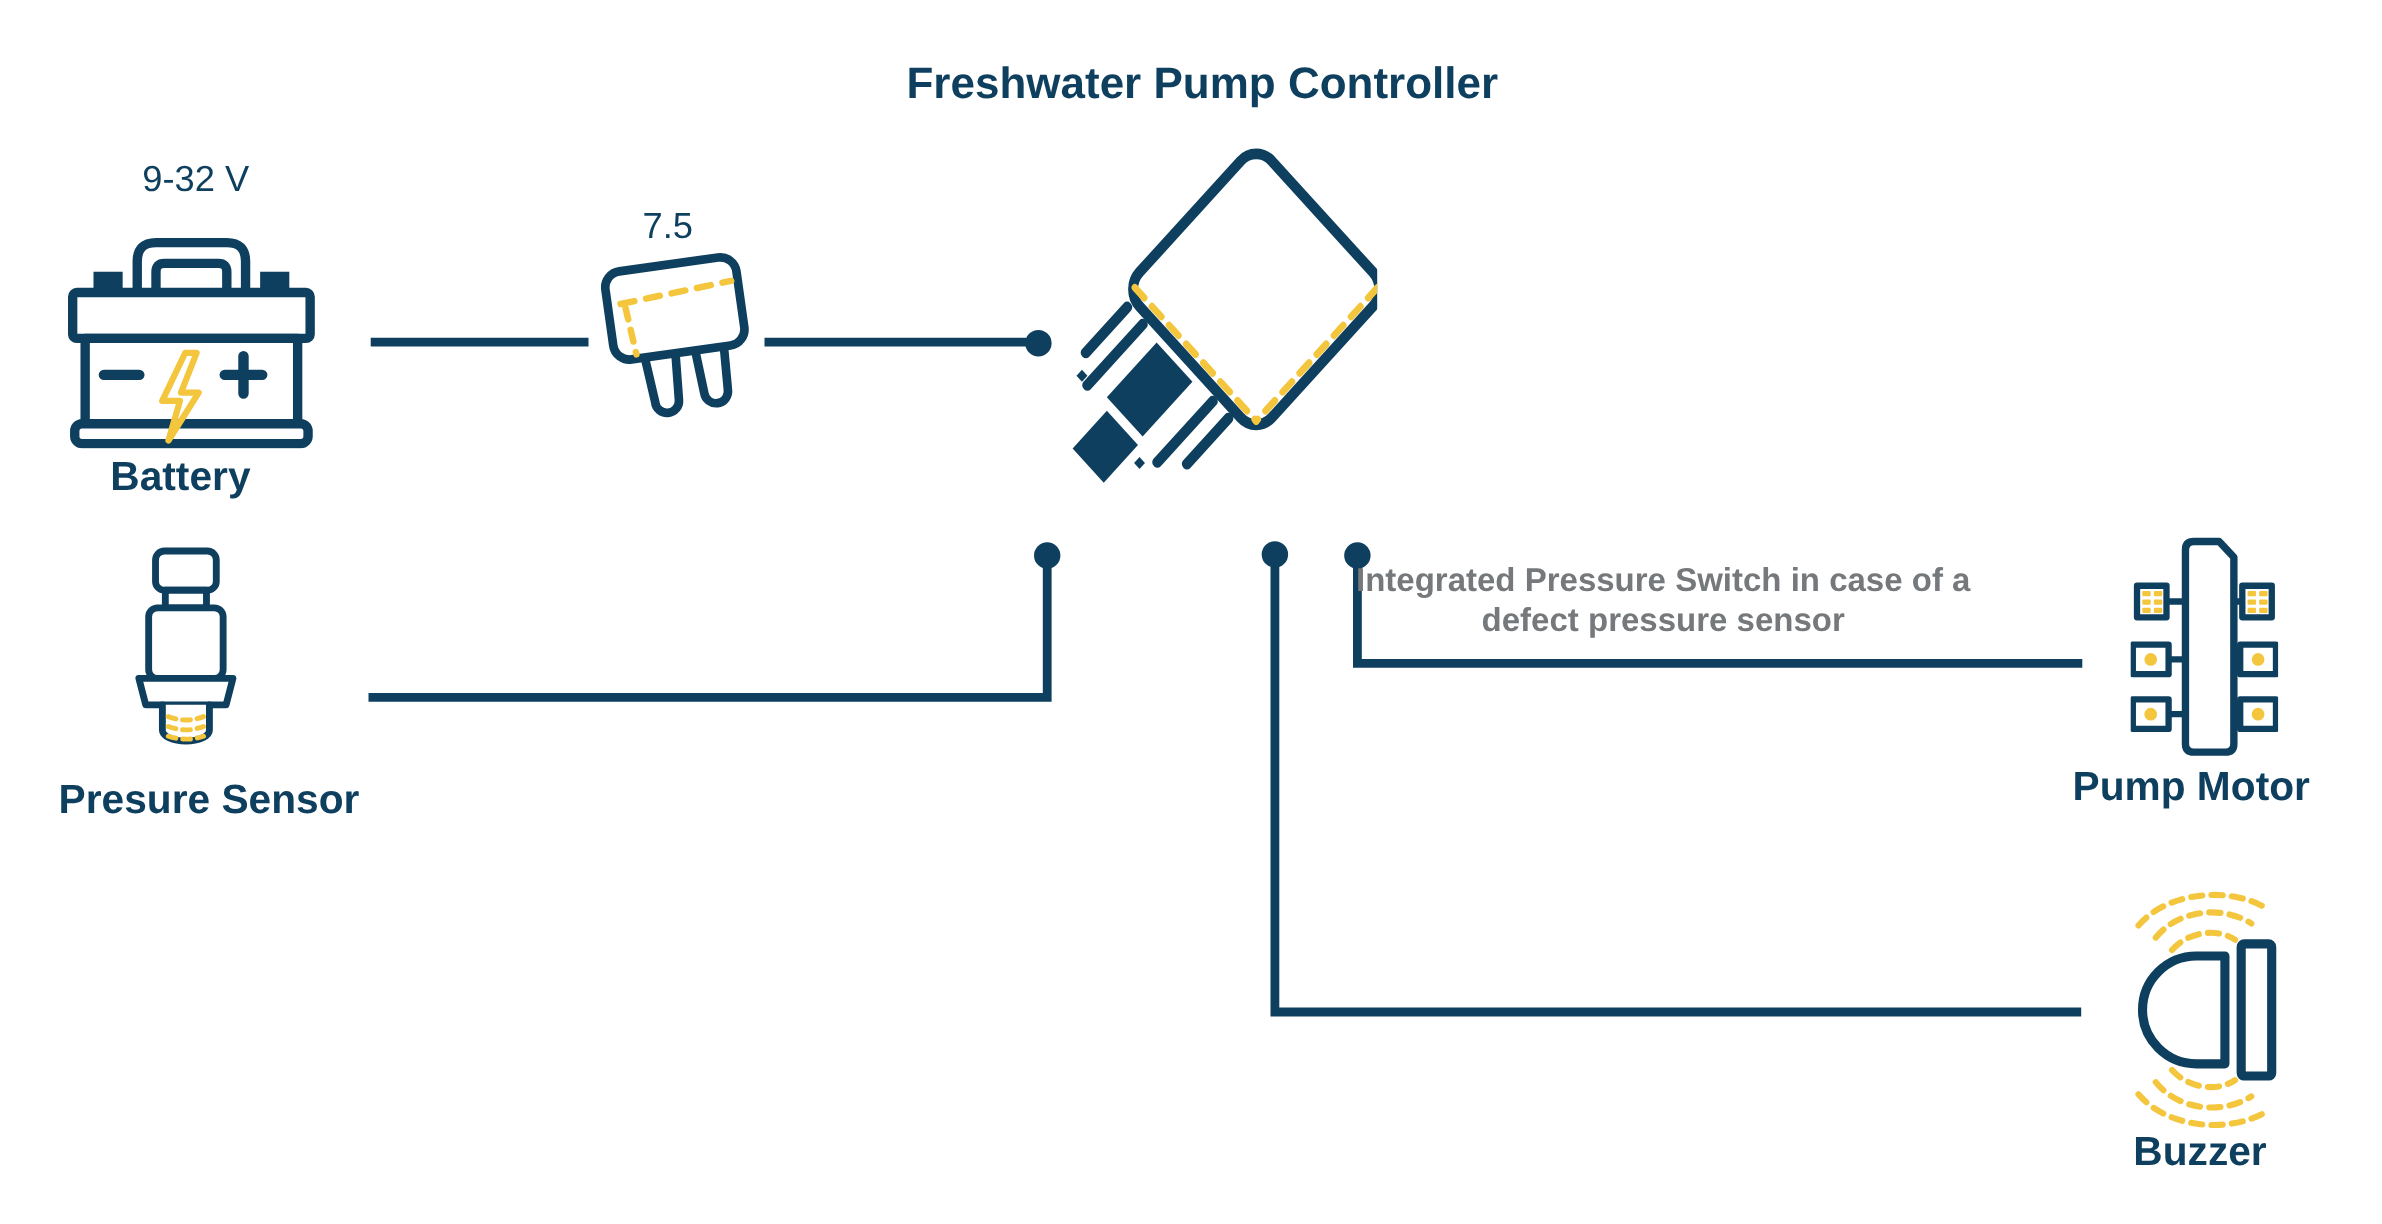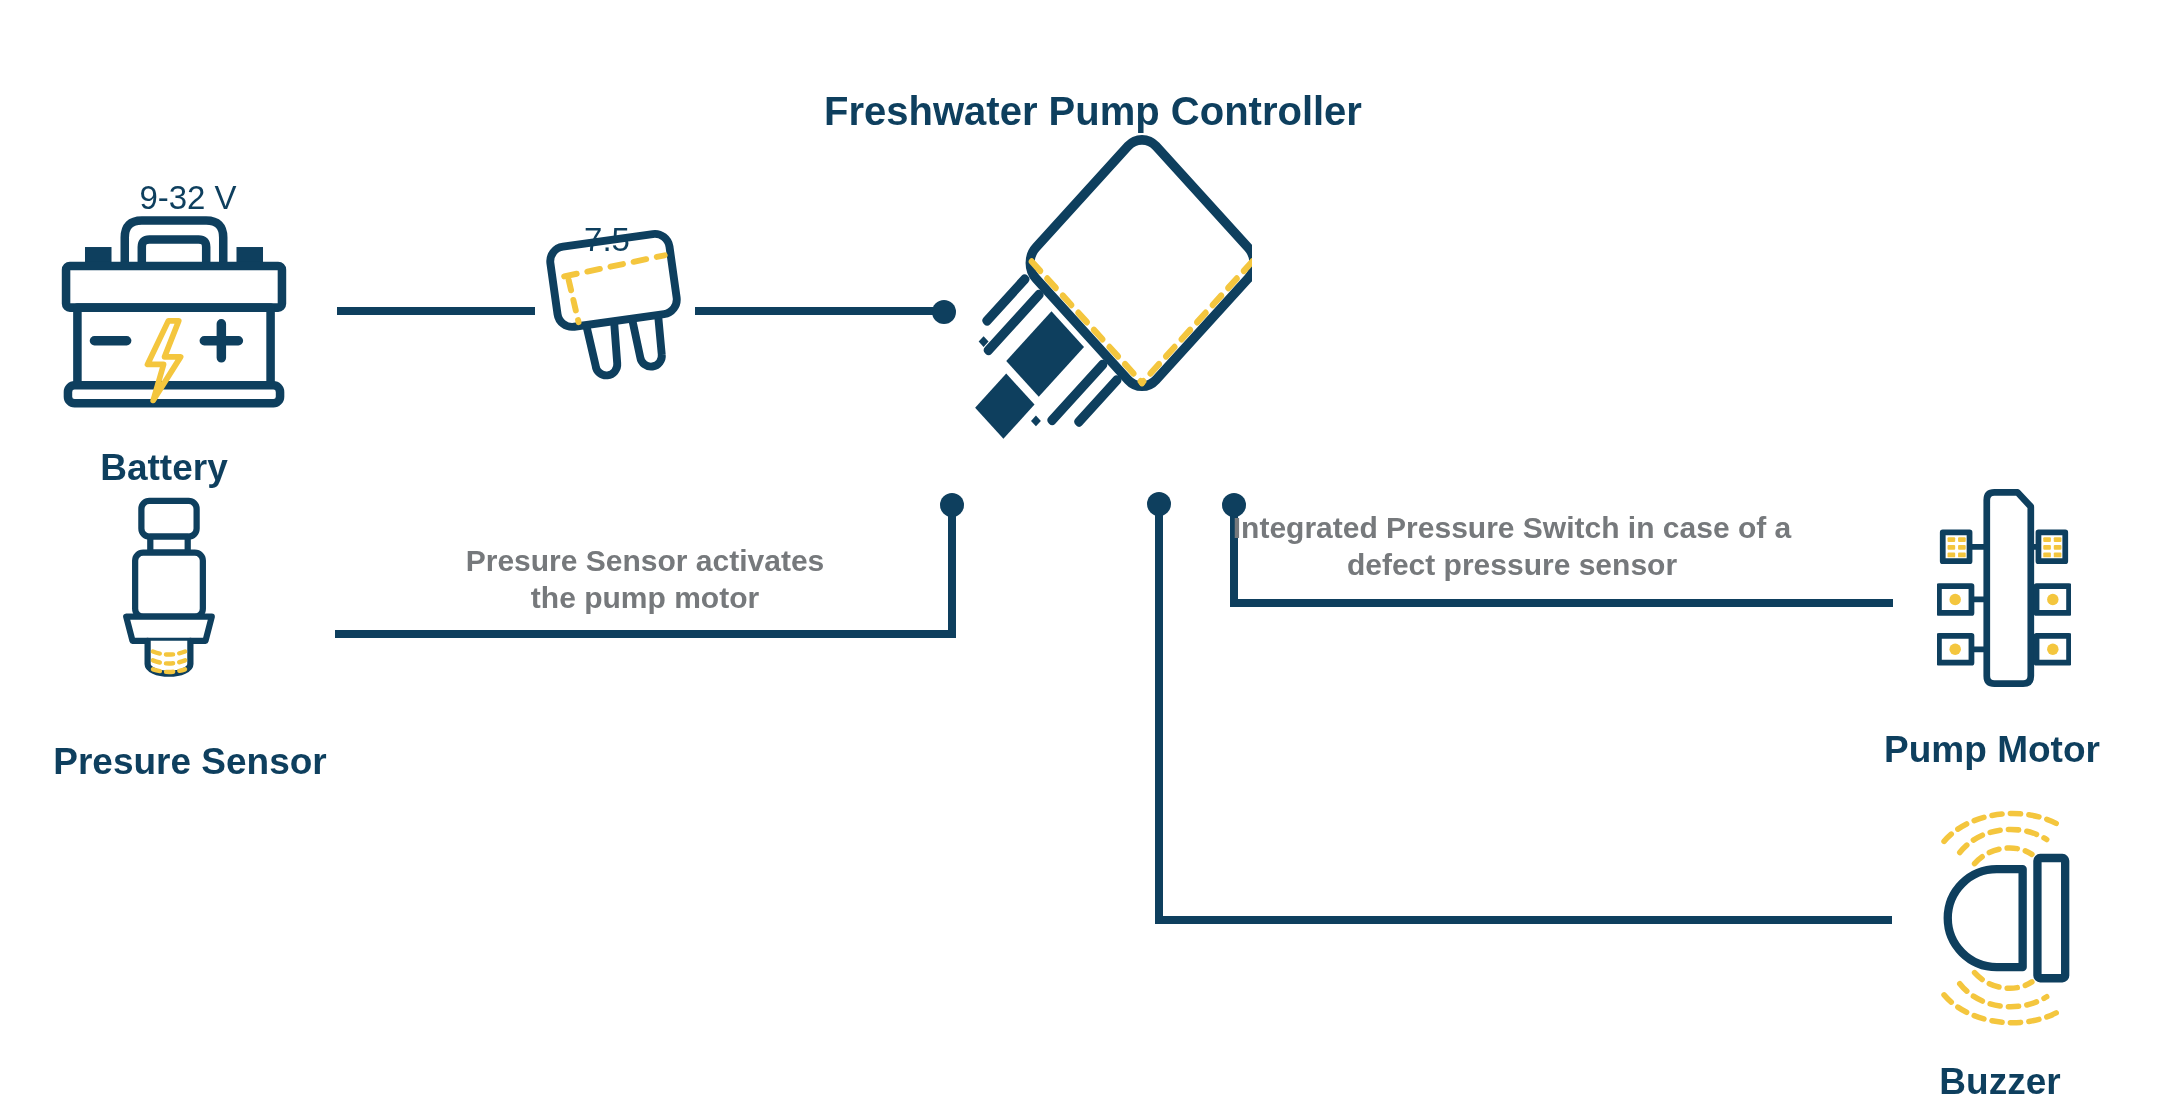--- a/index.html
+++ b/index.html
@@ -9,21 +9,21 @@
     --background:#ffffff;
   }
   html,body{margin:0;padding:0;background:var(--background);}
   #canvas{
     position:relative;width:2165px;height:1113px;background:var(--background);
     font-family:"Liberation Sans", sans-serif;overflow:hidden;
   }
   .abs{position:absolute;}
   .label{
     position:absolute;transform:translateX(-50%);white-space:nowrap;
-    color:var(--navy);text-align:left;margin-top:35px;
+    color:var(--navy);text-align:left;
   }
   .label.bold{font-weight:700;}
   .annotation{
     position:absolute;transform:translateX(-50%);text-align:center;
     color:var(--gray);font-size:30px;line-height:37px;font-weight:700;white-space:nowrap;
   }
   .title{font-size:40px;}
   .name{font-size:37px;}
   .small{font-size:33px;font-weight:400;}
   
@@ -57,21 +57,21 @@
     <path class="sn" stroke-width="9" d="M86,76 V56 q0,-8 8,-8 h52 q8,0 8,8 v20"></path>
     <rect class="fn" x="26" y="56" width="28" height="21"></rect>
     <rect class="fn" x="186" y="56" width="28" height="21"></rect>
     <rect class="sn fw" stroke-width="9" x="6" y="76" width="228" height="44" rx="4"></rect>
     <rect class="sn fw" stroke-width="9" x="18" y="120" width="204" height="82"></rect>
     <rect class="sn fw" stroke-width="9" x="8" y="202" width="224" height="19" rx="7"></rect>
     <path class="sn" stroke-width="10" d="M36,155 h34"></path>
     <path class="sn" stroke-width="10" d="M152,155 h36 M170,137 v36"></path>
     <path class="sy" stroke-width="6" stroke-linejoin="round" d="M114,134 L92,180 h17 l-11,38 29,-46 h-17 l15,-38 z"></path>
   </svg>
-  <div class="label small" style="left:188px;top:144px">9-32 V</div>
+  <div class="label small" style="left:178px;top:144px">9-32 V</div>
   <div class="label bold name" style="left:164px;top:412px">Battery</div>
 
   <svg class="abs" style="left:546px;top:224px" width="138" height="163" viewBox="0 0 140 165">
     <g transform="rotate(-8 70 75)">
       <path class="sn fw" stroke-width="8" d="M37,95 l4,45 a11,11 0 0 0 22,1 l3,-46"></path>
       <path class="sn fw" stroke-width="8" d="M84,95 l3,43 a11,11 0 0 0 22,0 l2,-42"></path>
       <rect class="sn fw" stroke-width="8" x="10" y="16" width="122" height="82" rx="15"></rect>
       <path class="sy" stroke-width="6" stroke-dasharray="13 11" d="M22,46 L126,39"></path>
       <path class="sy" stroke-width="6" stroke-dasharray="11 10" d="M26,50 L30,94"></path>
     </g>
@@ -100,24 +100,20 @@
     <rect class="sn fw" stroke-width="7" x="34" y="45" width="42" height="18"></rect>
     <rect class="sn fw" stroke-width="7" x="17" y="63" width="76" height="72" rx="9"></rect>
     <path class="sn fw" stroke-width="7" d="M7,135 H103 L96,162 H14 Z"></path>
     <path class="sn fw" stroke-width="7" d="M31,162 v26 a24,11 0 0 0 48,0 v-26"></path>
     <path class="sy" stroke-width="5" stroke-dasharray="8 7" d="M37,174 q18,7 36,0"></path>
     <path class="sy" stroke-width="5" stroke-dasharray="8 7" d="M37,184 q18,7 36,0"></path>
     <path class="sy" stroke-width="5" stroke-dasharray="8 7" d="M37,194 q18,6 36,0"></path>
   </svg>
   <div class="label bold name" style="left:190px;top:706px">Presure Sensor</div>
 
-  <div class="annotation" style="left:645px;top:542px">
-    <div>Presure Sensor activates</div>
-    <div>the pump motor</div>
-  </div>
 
   <div class="annotation" style="left:1512px;top:509px">
     <div>Integrated Pressure Switch in case of a</div>
     <div>defect pressure sensor</div>
   </div>
 
   <svg class="abs" style="left:1937px;top:487px" width="134" height="202" viewBox="0 0 140 208">
     <path class="sn" stroke-width="6" d="M34,61 H52 M98,61 H106 M36,116 H52 M98,116 H104 M36,168 H52 M98,168 H104"></path>
     <path class="sn fw" stroke-width="7" d="M60,4 h24 l14,15 v177 q0,8 -8,8 h-30 q-8,0 -8,-8 V12 q0,-8 8,-8 z"></path>
     <rect class="sn fw" stroke-width="6" x="6" y="46" width="28" height="30"></rect>

